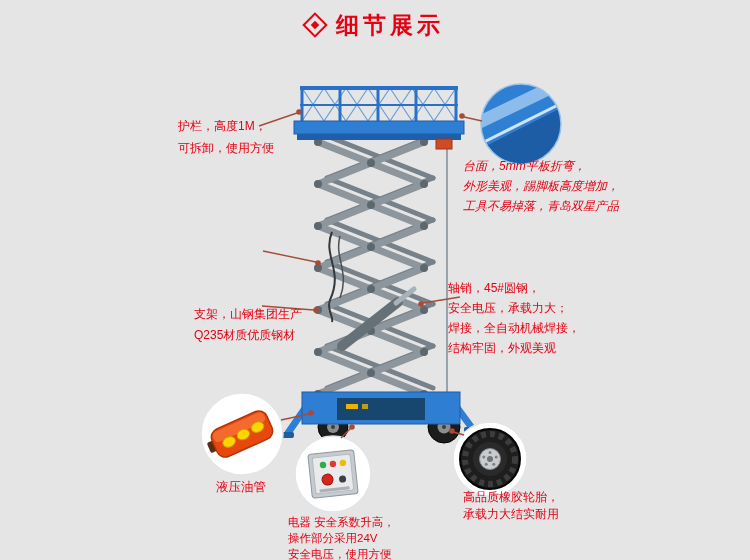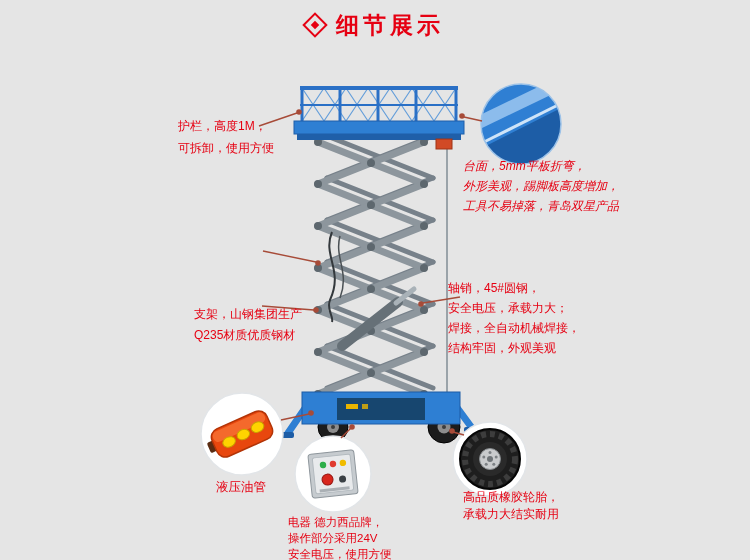--- a/index.html
+++ b/index.html
@@ -251,21 +251,21 @@
   <div class="anno anno-axle">
     <div>轴销，45#圆钢，</div>
     <div>安全电压，承载力大；</div>
     <div>焊接，全自动机械焊接，</div>
     <div>结构牢固，外观美观</div>
   </div>
 
   <div class="anno label-remote">液压油管</div>
 
   <div class="anno anno-electric">
-    <div>电器 德力西品牌，</div>
+    <div>电器 安全系数升高，</div>
     <div>操作部分采用24V</div>
     <div>安全电压，使用方便</div>
   </div>
 
   <div class="anno anno-tire">
     <div>高品质橡胶轮胎，</div>
     <div>承载力大结实耐用</div>
   </div>
 
 </div>

